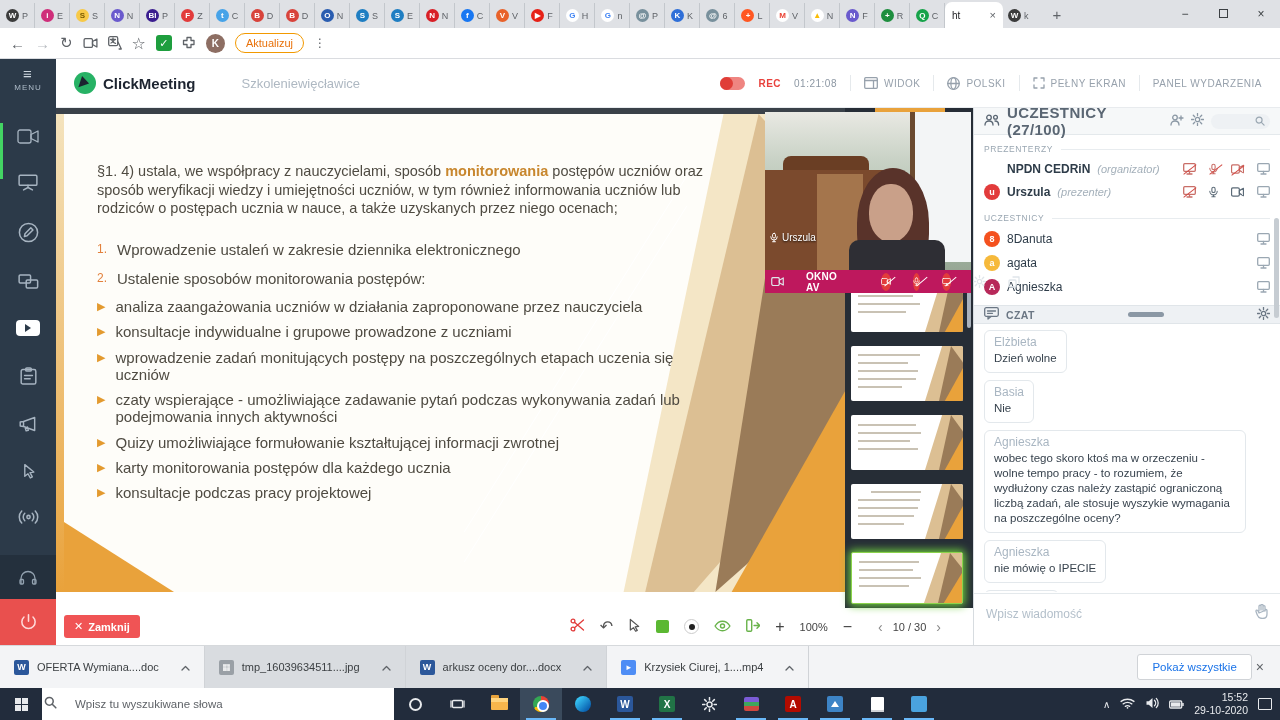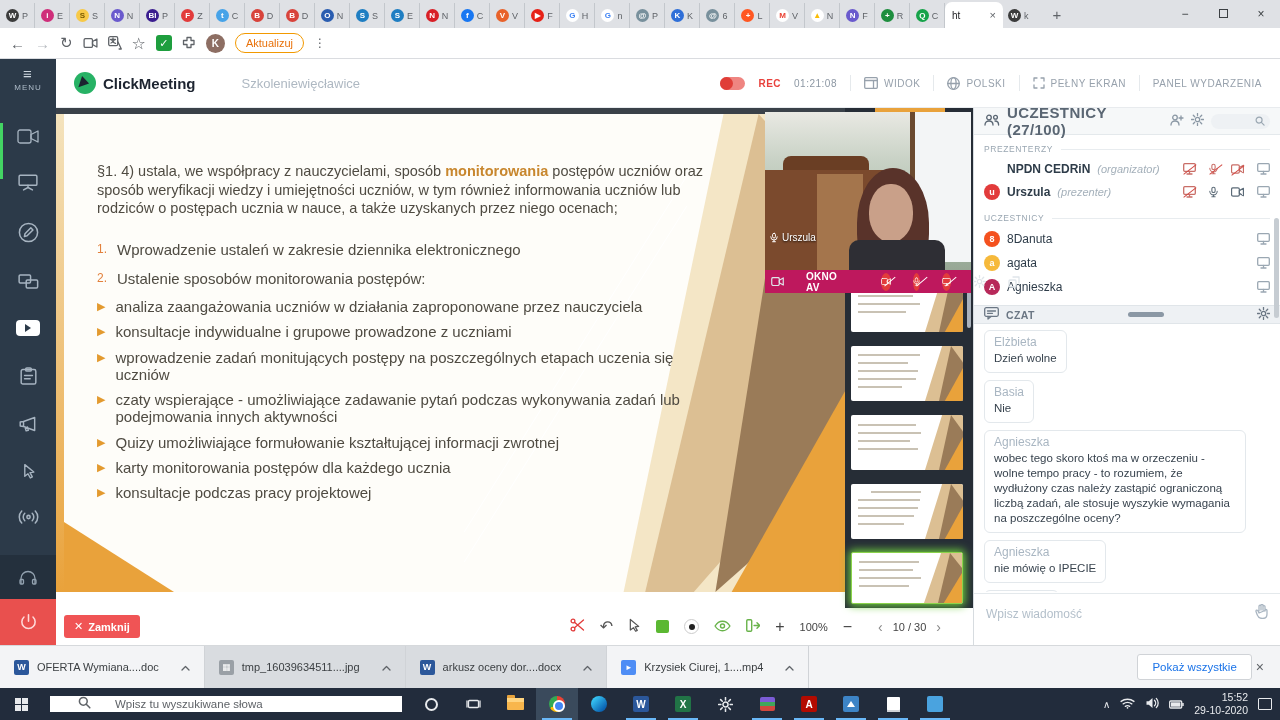--- a/index.html
+++ b/index.html
@@ -157,21 +157,21 @@
   #dlright{margin-left:auto;display:flex;align-items:center;gap:4px;padding:0 16px}
   #showall{background:#fff;border:1px solid #d0d3d7;border-radius:3px;color:#1a73e8;font-size:11.5px;padding:6px 14px}
   #dlclose{color:#5f6368;font-size:14px}
   
   #taskbar{position:absolute;left:0;top:688px;width:1280px;height:32px;background:#222c3c;display:flex;align-items:stretch;color:#e8eaed}
   .tb{width:42px;display:flex;align-items:center;justify-content:center;position:relative}
   .tb.active{background:#3a4a5c}
   .tb.run::after{content:"";position:absolute;left:6px;bottom:0;right:6px;height:2px;background:#6ab8f7}
   #startgrid{display:grid;grid-template-columns:6px 6px;grid-template-rows:6px 6px;gap:1px}
   #startgrid i{background:#e8eaed}
-  #tbsearch{width:352px;background:#fff;display:flex;align-items:center;gap:24px;padding:0 28px;margin:8px}
+  #tbsearch{width:352px;background:#fff;display:flex;align-items:center;gap:18px;padding:0 2px;margin:0}
   #tbsearch input{border:none;outline:none;flex:1;font-size:11.5px;color:#3c4043;font-family:inherit}
   #tbsearch input::placeholder{color:#5f6368}
   #tbsearch .mag{color:#5f6368}
   .ring{width:13px;height:13px;border:2px solid #e8eaed;border-radius:50%}
   .folder{width:17px;height:12px;background:#f8b64c;border-radius:1px;position:relative}
   .folder::before{content:"";position:absolute;left:0;top:-3px;width:8px;height:3px;background:#e8a33c;border-radius:1px 1px 0 0}
   .folder::after{content:"";position:absolute;left:0;top:0;width:100%;height:4px;background:#ffd47f}
   .chromeic{width:16px;height:16px;border-radius:50%;background:conic-gradient(#ea4335 0 120deg,#fbbc04 120deg 240deg,#34a853 240deg 360deg);position:relative}
   .chromeic::after{content:"";position:absolute;left:4px;top:4px;width:8px;height:8px;border-radius:50%;background:#4285f4;border:2px solid #fff}
   .edgeic{width:16px;height:16px;border-radius:50%;background:linear-gradient(135deg,#35c1f1 20%,#0b63b2 80%)}

